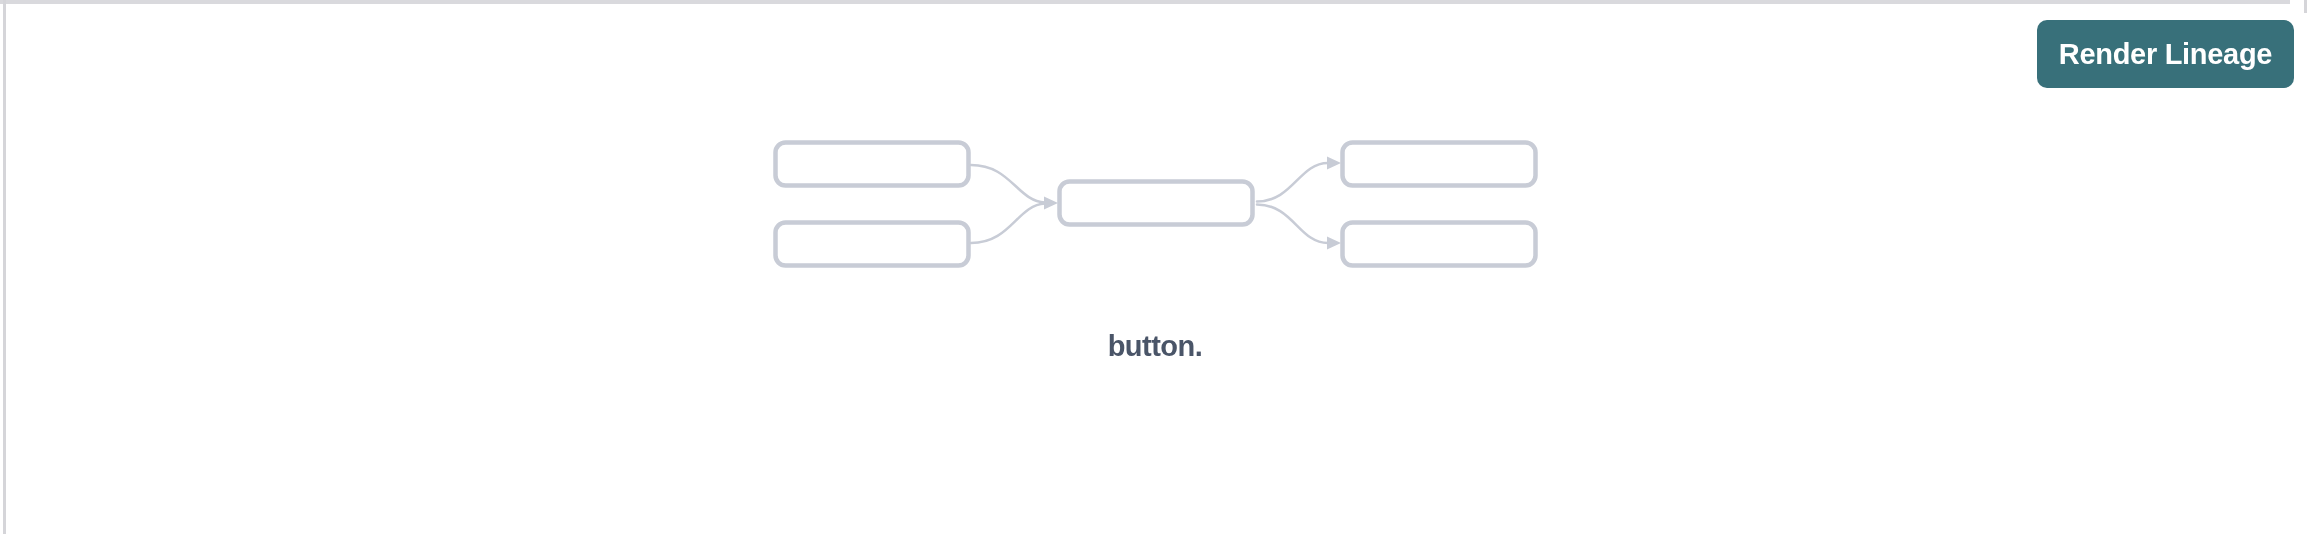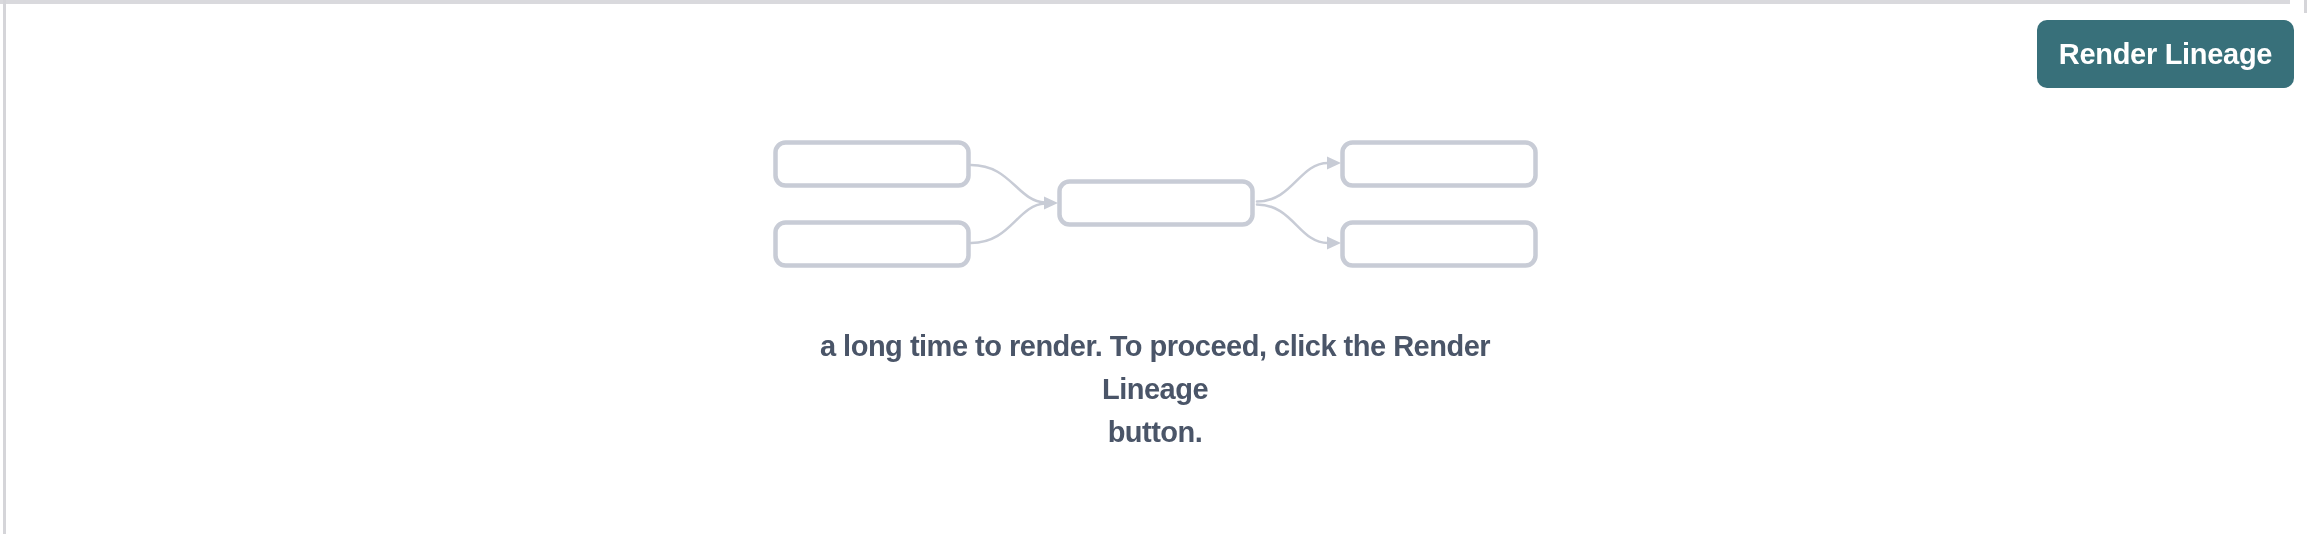--- a/index.html
+++ b/index.html
@@ -68,18 +68,17 @@
       <path class="ph-edge" d="M 206 110 C 246 110, 252 72, 280 70.5"></path>
       <polygon class="ph-arrow" points="293,70 279,63.5 279,76.5"></polygon>
 
       <path class="ph-edge" d="M 492 68.5 C 528 68.5, 534 30, 563 30"></path>
       <path class="ph-edge" d="M 492 71.5 C 528 71.5, 534 110, 563 110"></path>
       <polygon class="ph-arrow" points="576,30 562,23.5 562,36.5"></polygon>
       <polygon class="ph-arrow" points="576,110 562,103.5 562,116.5"></polygon>
     </svg>
 
     <div class="message">
-      <div>a long time to render. To proceed, click the Render Lineage</div>
       <div>button.</div>
     </div>
 
   </div>
 </div>
 
 </body></html>

